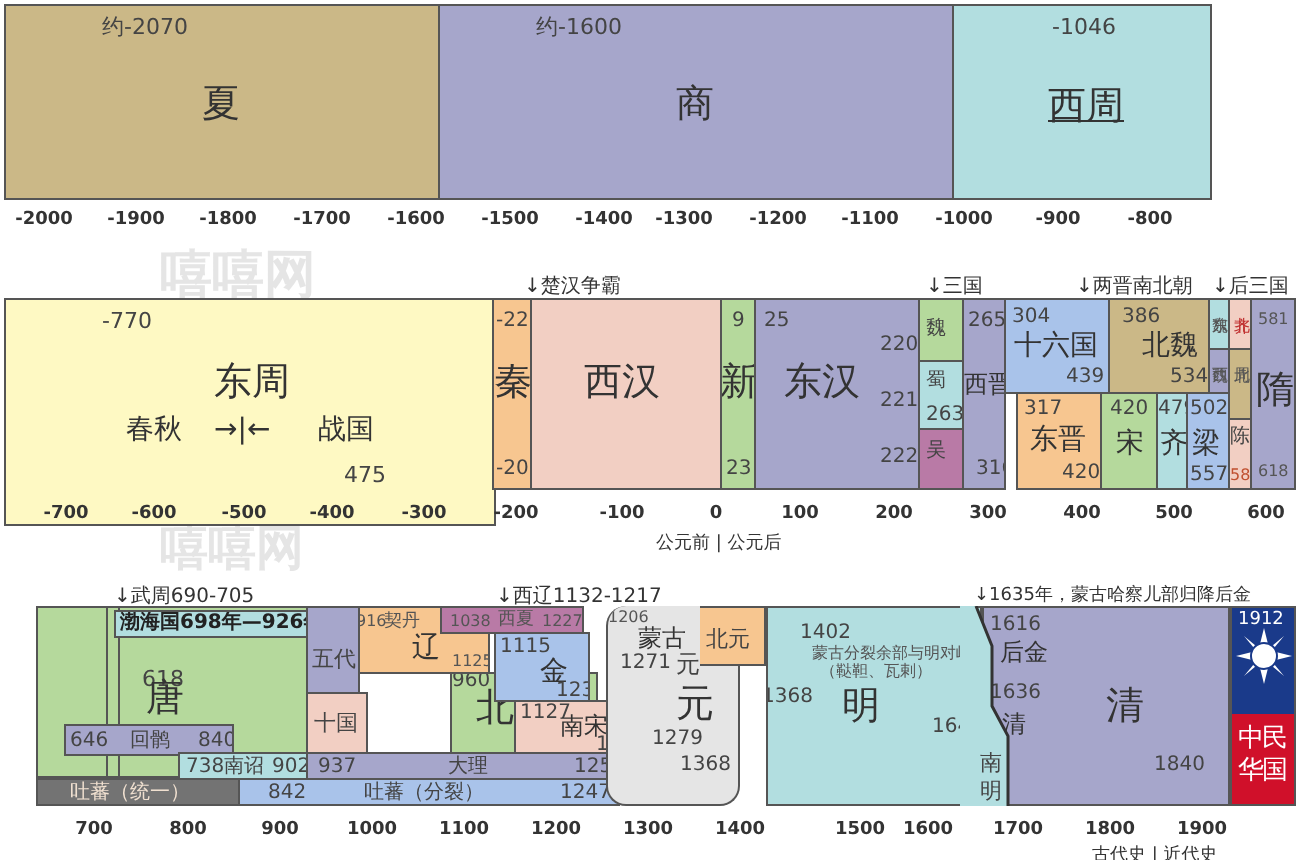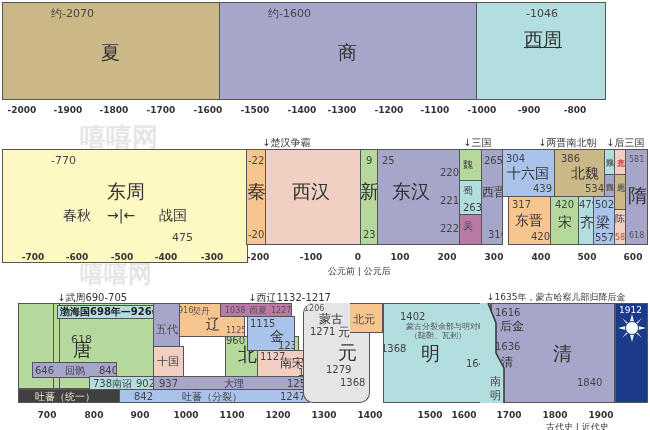--- a/index.html
+++ b/index.html
@@ -27,21 +27,21 @@
   <div class="blk" style="left:2px;top:2px;width:218px;height:98px;background:#cbb887;">
     <span class="t num" style="left:3px;top:5px;">约-2070</span>
     <span class="t big" style="left:98px;top:40px;">夏</span>
   </div>
   <div class="blk" style="left:219px;top:2px;width:258px;height:98px;background:#a6a6cb;">
     <span class="t num" style="left:3px;top:5px;">约-1600</span>
     <span class="t big" style="left:118px;top:40px;">商</span>
   </div>
   <div class="blk" style="left:476px;top:2px;width:130px;height:98px;background:#b2dee0;">
     <span class="t num" style="left:4px;top:5px;">-1046</span>
-    <span class="t big" style="left:47px;top:27px;text-decoration:underline;">西周</span>
+    <span class="t big" style="left:47px;top:41px;text-decoration:underline;">西周</span>
   </div>
   <div>
     <span class="tick" style="left:22px;top:105px;">-2000</span>
     <span class="tick" style="left:68px;top:105px;">-1900</span>
     <span class="tick" style="left:114px;top:105px;">-1800</span>
     <span class="tick" style="left:161px;top:105px;">-1700</span>
     <span class="tick" style="left:208px;top:105px;">-1600</span>
     <span class="tick" style="left:255px;top:105px;">-1500</span>
     <span class="tick" style="left:302px;top:105px;">-1400</span>
     <span class="tick" style="left:342px;top:105px;">-1300</span>
@@ -191,21 +191,21 @@
   <div class="blk" style="left:32px;top:362px;width:85px;height:16px;background:#a6a6cb;">
     <span class="t sm" style="left:2px;top:3px;">646</span>
     <span class="t sm" style="left:32px;top:3px;">回鹘</span>
     <span class="t sm" style="left:66px;top:3px;">840</span>
   </div>
   <div class="blk" style="left:89px;top:376px;width:66px;height:14px;background:#b2dee0;">
     <span class="t sm" style="left:3px;top:2px;">738</span>
     <span class="t sm" style="left:22px;top:2px;">南诏</span>
     <span class="t sm" style="left:46px;top:2px;">902</span>
   </div>
-  <div class="blk" style="left:18px;top:389px;width:120px;height:14px;background:#404040;">
+  <div class="blk" style="left:18px;top:389px;width:120px;height:14px;background:#737373;">
     <span class="t sm" style="left:16px;top:2px;color:#f0e0d0;">吐蕃（统一）</span>
   </div>
   <div class="blk" style="left:119px;top:389px;width:191px;height:14px;background:#a9c3ea;">
     <span class="t sm" style="left:14px;top:2px;">842</span>
     <span class="t sm" style="left:62px;top:2px;">吐蕃（分裂）</span>
     <span class="t sm" style="left:160px;top:2px;">1247</span>
   </div>
 
   <div class="blk" style="left:153px;top:303px;width:27px;height:44px;background:#a6a6cb;">
     <span class="t sm" style="left:2px;top:20px;font-size:11px;">五代</span>
@@ -299,20 +299,24 @@
           <polygon points="14,28 16,20 12,20"></polygon>
         <polygon points="0,14 8,12 8,16"></polygon>
           <polygon points="28,14 20,12 20,16"></polygon>
         <polygon points="4,4 10,9 9,10"></polygon>
           <polygon points="24,24 18,19 19,18"></polygon>
         <polygon points="24,4 19,10 18,9"></polygon>
           <polygon points="4,24 9,18 10,19"></polygon>
       </g>
       <circle cx="14" cy="14" r="6.5" fill="#fff" stroke="#1a3a8a" stroke-width="1"></circle>
     </svg>
+    <div style="position:absolute;left:0;top:53px;width:33px;height:47px;background:#d0102a;">
+      <span class="t" style="left:3px;top:6px;color:#fff;font-size:13px;letter-spacing:-1px;">中民</span>
+      <span class="t" style="left:3px;top:22px;color:#fff;font-size:13px;letter-spacing:-1px;">华国</span>
+    </div>
   </div>
 
   <div>
     <span class="tick" style="left:47px;top:410px;">700</span>
     <span class="tick" style="left:94px;top:410px;">800</span>
     <span class="tick" style="left:140px;top:410px;">900</span>
     <span class="tick" style="left:186px;top:410px;">1000</span>
     <span class="tick" style="left:232px;top:410px;">1100</span>
     <span class="tick" style="left:278px;top:410px;">1200</span>
     <span class="tick" style="left:324px;top:410px;">1300</span>

